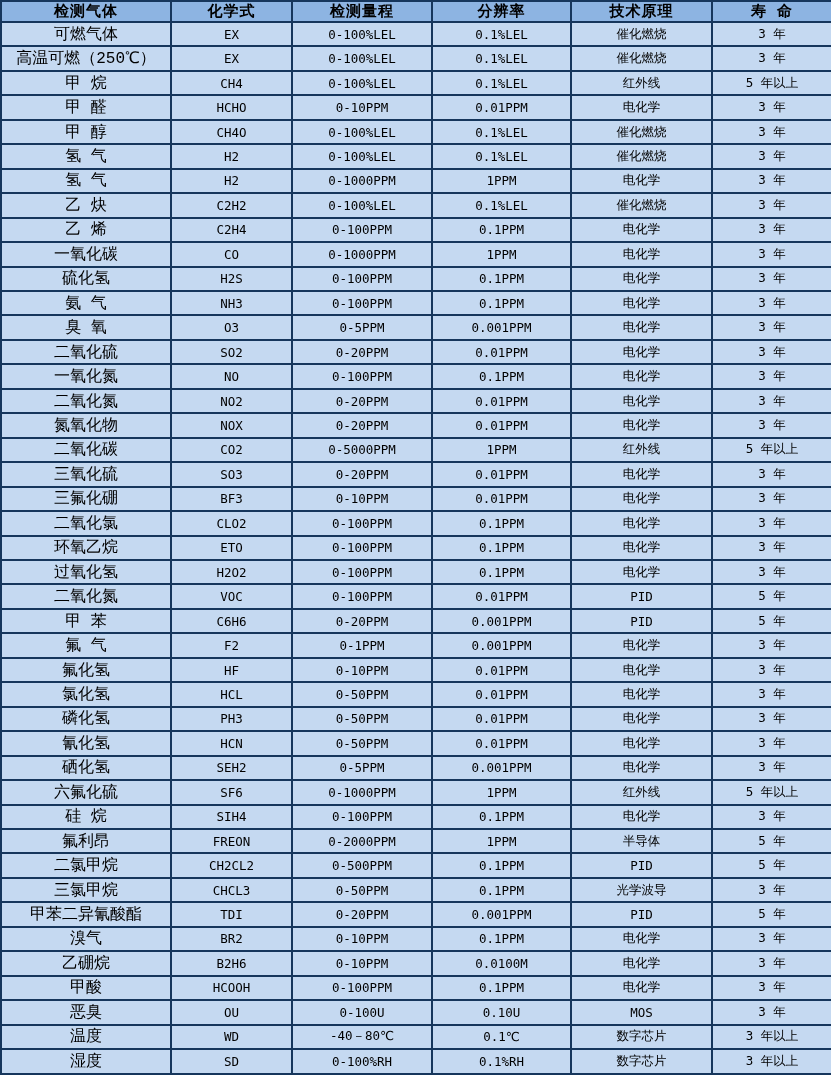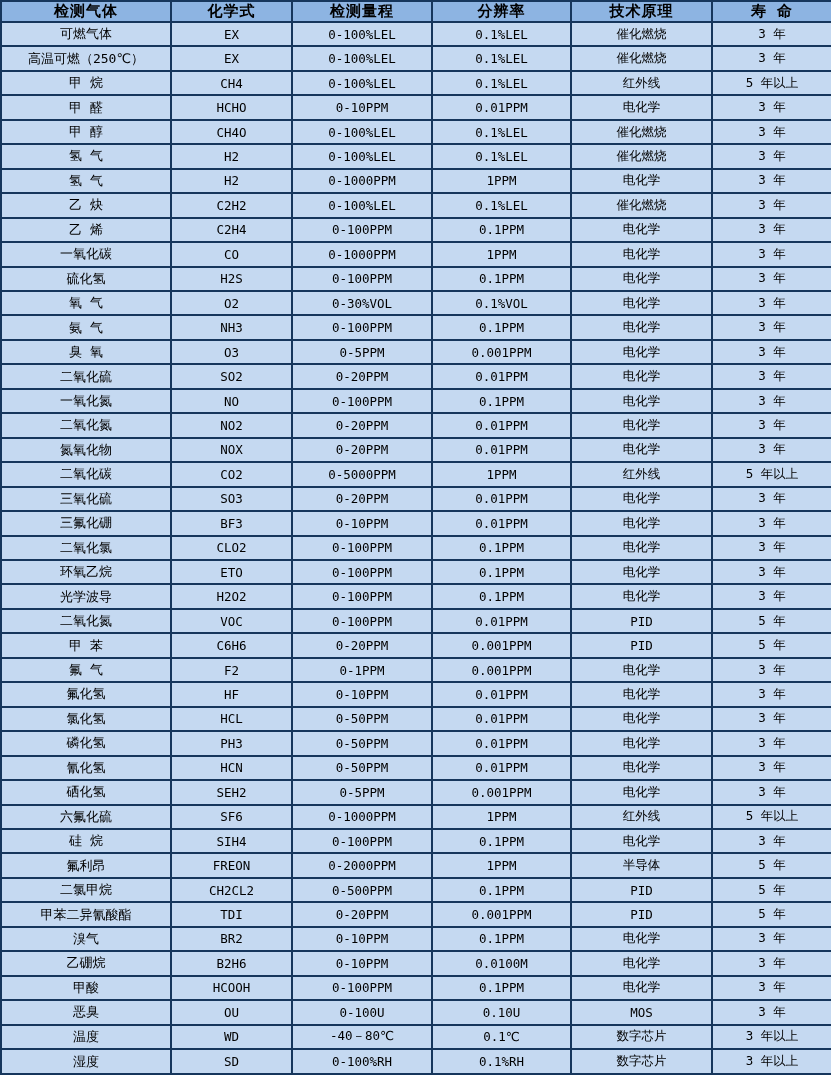--- a/index.html
+++ b/index.html
@@ -34,21 +34,21 @@
     font-size:15px;
     font-weight:bold;
     height:18px;
     letter-spacing:1px;
   }
   tbody td{
     background:var(--row-bg);
     font-size:12.5px;
     height:21.5px;
   }
-  tbody td.c-gas{font-size:13px;}
+  tbody td.c-gas{font-size:16px;font-family:Liberation Mono, monospace;}
   col.c0{width:170px;}
   col.c1{width:121px;}
   col.c2{width:140px;}
   col.c3{width:139px;}
   col.c4{width:141px;}
   col.c5{width:120px;}
 </style>
 </head>
 <body>
 
@@ -154,28 +154,20 @@
       </tr>
       <tr data-name="table-row">
         <td class="c-gas" data-name="cell-gas">硫化氢</td>
         <td class="c-formula" data-name="cell-formula">H2S</td>
         <td class="c-range" data-name="cell-range">0-100PPM</td>
         <td class="c-resolution" data-name="cell-resolution">0.1PPM</td>
         <td class="c-principle" data-name="cell-principle">电化学</td>
         <td class="c-lifespan" data-name="cell-lifespan">3 年</td>
       </tr>
       <tr data-name="table-row">
-        <td class="c-gas" data-name="cell-gas">氧 气</td>
-        <td class="c-formula" data-name="cell-formula">O2</td>
-        <td class="c-range" data-name="cell-range">0-30%VOL</td>
-        <td class="c-resolution" data-name="cell-resolution">0.1%VOL</td>
-        <td class="c-principle" data-name="cell-principle">电化学</td>
-        <td class="c-lifespan" data-name="cell-lifespan">3 年</td>
-      </tr>
-      <tr data-name="table-row">
         <td class="c-gas" data-name="cell-gas">氨 气</td>
         <td class="c-formula" data-name="cell-formula">NH3</td>
         <td class="c-range" data-name="cell-range">0-100PPM</td>
         <td class="c-resolution" data-name="cell-resolution">0.1PPM</td>
         <td class="c-principle" data-name="cell-principle">电化学</td>
         <td class="c-lifespan" data-name="cell-lifespan">3 年</td>
       </tr>
       <tr data-name="table-row">
         <td class="c-gas" data-name="cell-gas">臭 氧</td>
         <td class="c-formula" data-name="cell-formula">O3</td>
@@ -250,21 +242,21 @@
       </tr>
       <tr data-name="table-row">
         <td class="c-gas" data-name="cell-gas">环氧乙烷</td>
         <td class="c-formula" data-name="cell-formula">ETO</td>
         <td class="c-range" data-name="cell-range">0-100PPM</td>
         <td class="c-resolution" data-name="cell-resolution">0.1PPM</td>
         <td class="c-principle" data-name="cell-principle">电化学</td>
         <td class="c-lifespan" data-name="cell-lifespan">3 年</td>
       </tr>
       <tr data-name="table-row">
-        <td class="c-gas" data-name="cell-gas">光学波导</td>
+        <td class="c-gas" data-name="cell-gas">过氧化氢</td>
         <td class="c-formula" data-name="cell-formula">H2O2</td>
         <td class="c-range" data-name="cell-range">0-100PPM</td>
         <td class="c-resolution" data-name="cell-resolution">0.1PPM</td>
         <td class="c-principle" data-name="cell-principle">电化学</td>
         <td class="c-lifespan" data-name="cell-lifespan">3 年</td>
       </tr>
       <tr data-name="table-row">
         <td class="c-gas" data-name="cell-gas">二氧化氮</td>
         <td class="c-formula" data-name="cell-formula">VOC</td>
         <td class="c-range" data-name="cell-range">0-100PPM</td>
@@ -354,20 +346,28 @@
       </tr>
       <tr data-name="table-row">
         <td class="c-gas" data-name="cell-gas">二氯甲烷</td>
         <td class="c-formula" data-name="cell-formula">CH2CL2</td>
         <td class="c-range" data-name="cell-range">0-500PPM</td>
         <td class="c-resolution" data-name="cell-resolution">0.1PPM</td>
         <td class="c-principle" data-name="cell-principle">PID</td>
         <td class="c-lifespan" data-name="cell-lifespan">5 年</td>
       </tr>
       <tr data-name="table-row">
+        <td class="c-gas" data-name="cell-gas">三氯甲烷</td>
+        <td class="c-formula" data-name="cell-formula">CHCL3</td>
+        <td class="c-range" data-name="cell-range">0-50PPM</td>
+        <td class="c-resolution" data-name="cell-resolution">0.1PPM</td>
+        <td class="c-principle" data-name="cell-principle">光学波导</td>
+        <td class="c-lifespan" data-name="cell-lifespan">3 年</td>
+      </tr>
+      <tr data-name="table-row">
         <td class="c-gas" data-name="cell-gas">甲苯二异氰酸酯</td>
         <td class="c-formula" data-name="cell-formula">TDI</td>
         <td class="c-range" data-name="cell-range">0-20PPM</td>
         <td class="c-resolution" data-name="cell-resolution">0.001PPM</td>
         <td class="c-principle" data-name="cell-principle">PID</td>
         <td class="c-lifespan" data-name="cell-lifespan">5 年</td>
       </tr>
       <tr data-name="table-row">
         <td class="c-gas" data-name="cell-gas">溴气</td>
         <td class="c-formula" data-name="cell-formula">BR2</td>

